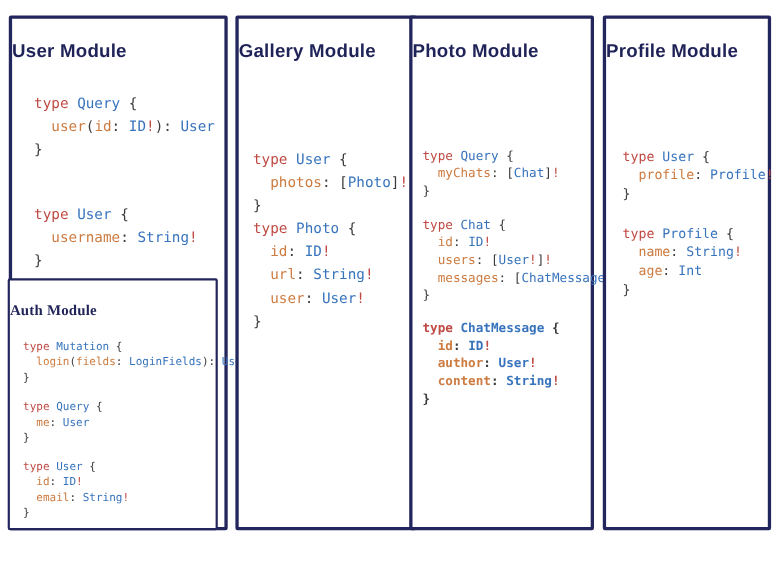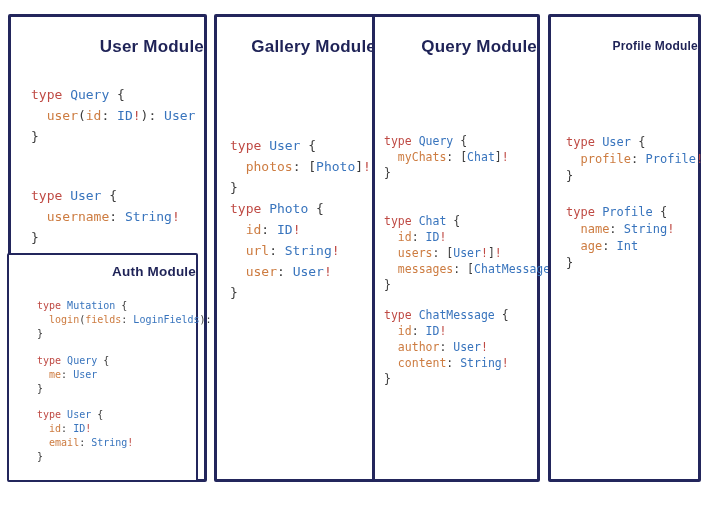--- a/index.html
+++ b/index.html
@@ -26,29 +26,29 @@
     height:468px;
     background:#fff;
     border:3px solid var(--c-border);
     border-radius:2px;
   }
   .panel-user{left:8px;width:199px;}
   .panel-gallery{left:214px;width:165px;}
   .panel-chat{left:372px;width:168px;}
   .panel-profile{left:548px;width:153px;}
   .panel-title{
-    text-align:right;
+    text-align:left;
     font-weight:700;
     color:var(--c-title);
     padding-top:19px;
     font-size:17px;
     letter-spacing:.2px;
     line-height:21px;
   }
-  .panel-profile .panel-title{font-size:12px;}
+  .panel-profile .panel-title{font-size:17px;}
   .code{
     font-family:"DejaVu Sans Mono","Liberation Mono",monospace;
     white-space:pre;
     color:var(--c-punct);
   }
   .code-block{display:block;}
   .tok-k,.tok-b{color:var(--c-keyword);}
   .tok-t{color:var(--c-type);}
   .tok-f{color:var(--c-field);}
   .tok-p{color:var(--c-punct);}
@@ -57,43 +57,44 @@
   .panel-user .code{font-size:13px;line-height:21px;padding-left:20px;}
   .panel-user .code-block:nth-child(1){margin-top:27px;}
   .panel-user .code-block:nth-child(2){margin-top:38px;}
 
   .panel-gallery .code{font-size:13px;line-height:21px;padding-left:13px;}
   .panel-gallery .code-block:nth-child(1){margin-top:78px;}
   .panel-gallery .code-block:nth-child(2){}
 
   .panel-chat .code{font-size:11.5px;line-height:16px;padding-left:9px;}
   .panel-chat .code-block:nth-child(1){margin-top:76px;}
-  .panel-chat .code-block:nth-child(2){margin-top:32px;}
-  .panel-chat .code-block:nth-child(3){margin-top:14px;}
+  .panel-chat .code-block:nth-child(2){margin-top:15px;}
+  .panel-chat .code-block:nth-child(3){margin-top:14px;font-weight:bold;}
 
   .panel-profile .code{font-size:12px;line-height:17px;padding-left:15px;}
   .panel-profile .code-block:nth-child(1){margin-top:77px;}
   .panel-profile .code-block:nth-child(2){margin-top:19px;}
 
   .auth-box{
     position:absolute;
     left:-4px;
     top:236px;
     bottom:-3px;
     width:191px;
     background:#fff;
     border:2.5px solid var(--c-border);
     border-radius:2px;
   }
   .auth-box .panel-title{
     font-size:13.5px;
-    padding-top:8px;
+    padding-top:18px;
     line-height:18px;
+    font-family:Liberation Serif, serif;
   }
-  .auth-box .code{font-size:10px;line-height:14px;padding-left:28px;}
+  .auth-box .code{font-size:10px;line-height:14px;padding-left:12px;}
   .auth-box .code-block:nth-child(1){margin-top:18px;}
   .auth-box .code-block:nth-child(2){margin-top:13px;}
   .auth-box .code-block:nth-child(3){margin-top:12px;}
 </style>
 </head>
 <body>
 
 <div class="page">
 
   <div class="panel panel-user">
@@ -104,21 +105,21 @@
       <div class="code"><div class="code-block"><div class="code-line"><span class="tok-k">type </span><span class="tok-t">Mutation</span><span class="tok-p"> {</span></div><div class="code-line"><span class="tok-p">  </span><span class="tok-f">login</span><span class="tok-p">(</span><span class="tok-f">fields</span><span class="tok-p">: </span><span class="tok-t">LoginFields</span><span class="tok-p">): </span><span class="tok-t">User</span></div><div class="code-line"><span class="tok-p">}</span></div></div><div class="code-block"><div class="code-line"><span class="tok-k">type </span><span class="tok-t">Query</span><span class="tok-p"> {</span></div><div class="code-line"><span class="tok-p">  </span><span class="tok-f">me</span><span class="tok-p">: </span><span class="tok-t">User</span></div><div class="code-line"><span class="tok-p">}</span></div></div><div class="code-block"><div class="code-line"><span class="tok-k">type </span><span class="tok-t">User</span><span class="tok-p"> {</span></div><div class="code-line"><span class="tok-p">  </span><span class="tok-f">id</span><span class="tok-p">: </span><span class="tok-t">ID</span><span class="tok-b">!</span></div><div class="code-line"><span class="tok-p">  </span><span class="tok-f">email</span><span class="tok-p">: </span><span class="tok-t">String</span><span class="tok-b">!</span></div><div class="code-line"><span class="tok-p">}</span></div></div></div>
     </div>
   </div>
 
   <div class="panel panel-gallery">
     <div class="panel-title">Gallery Module</div>
     <div class="code"><div class="code-block"><div class="code-line"><span class="tok-k">type </span><span class="tok-t">User</span><span class="tok-p"> {</span></div><div class="code-line"><span class="tok-p">  </span><span class="tok-f">photos</span><span class="tok-p">: [</span><span class="tok-t">Photo</span><span class="tok-p">]</span><span class="tok-b">!</span></div><div class="code-line"><span class="tok-p">}</span></div></div><div class="code-block"><div class="code-line"><span class="tok-k">type </span><span class="tok-t">Photo</span><span class="tok-p"> {</span></div><div class="code-line"><span class="tok-p">  </span><span class="tok-f">id</span><span class="tok-p">: </span><span class="tok-t">ID</span><span class="tok-b">!</span></div><div class="code-line"><span class="tok-p">  </span><span class="tok-f">url</span><span class="tok-p">: </span><span class="tok-t">String</span><span class="tok-b">!</span></div><div class="code-line"><span class="tok-p">  </span><span class="tok-f">user</span><span class="tok-p">: </span><span class="tok-t">User</span><span class="tok-b">!</span></div><div class="code-line"><span class="tok-p">}</span></div></div></div>
   </div>
 
   <div class="panel panel-chat">
-    <div class="panel-title">Query Module</div>
+    <div class="panel-title">Photo Module</div>
     <div class="code"><div class="code-block"><div class="code-line"><span class="tok-k">type </span><span class="tok-t">Query</span><span class="tok-p"> {</span></div><div class="code-line"><span class="tok-p">  </span><span class="tok-f">myChats</span><span class="tok-p">: [</span><span class="tok-t">Chat</span><span class="tok-p">]</span><span class="tok-b">!</span></div><div class="code-line"><span class="tok-p">}</span></div></div><div class="code-block"><div class="code-line"><span class="tok-k">type </span><span class="tok-t">Chat</span><span class="tok-p"> {</span></div><div class="code-line"><span class="tok-p">  </span><span class="tok-f">id</span><span class="tok-p">: </span><span class="tok-t">ID</span><span class="tok-b">!</span></div><div class="code-line"><span class="tok-p">  </span><span class="tok-f">users</span><span class="tok-p">: [</span><span class="tok-t">User</span><span class="tok-b">!</span><span class="tok-p">]</span><span class="tok-b">!</span></div><div class="code-line"><span class="tok-p">  </span><span class="tok-f">messages</span><span class="tok-p">: [</span><span class="tok-t">ChatMessage</span><span class="tok-p">]</span><span class="tok-b">!</span></div><div class="code-line"><span class="tok-p">}</span></div></div><div class="code-block"><div class="code-line"><span class="tok-k">type </span><span class="tok-t">ChatMessage</span><span class="tok-p"> {</span></div><div class="code-line"><span class="tok-p">  </span><span class="tok-f">id</span><span class="tok-p">: </span><span class="tok-t">ID</span><span class="tok-b">!</span></div><div class="code-line"><span class="tok-p">  </span><span class="tok-f">author</span><span class="tok-p">: </span><span class="tok-t">User</span><span class="tok-b">!</span></div><div class="code-line"><span class="tok-p">  </span><span class="tok-f">content</span><span class="tok-p">: </span><span class="tok-t">String</span><span class="tok-b">!</span></div><div class="code-line"><span class="tok-p">}</span></div></div></div>
   </div>
 
   <div class="panel panel-profile">
     <div class="panel-title">Profile Module</div>
     <div class="code"><div class="code-block"><div class="code-line"><span class="tok-k">type </span><span class="tok-t">User</span><span class="tok-p"> {</span></div><div class="code-line"><span class="tok-p">  </span><span class="tok-f">profile</span><span class="tok-p">: </span><span class="tok-t">Profile</span><span class="tok-b">!</span></div><div class="code-line"><span class="tok-p">}</span></div></div><div class="code-block"><div class="code-line"><span class="tok-k">type </span><span class="tok-t">Profile</span><span class="tok-p"> {</span></div><div class="code-line"><span class="tok-p">  </span><span class="tok-f">name</span><span class="tok-p">: </span><span class="tok-t">String</span><span class="tok-b">!</span></div><div class="code-line"><span class="tok-p">  </span><span class="tok-f">age</span><span class="tok-p">: </span><span class="tok-t">Int</span></div><div class="code-line"><span class="tok-p">}</span></div></div></div>
   </div>
 
 </div>
 

